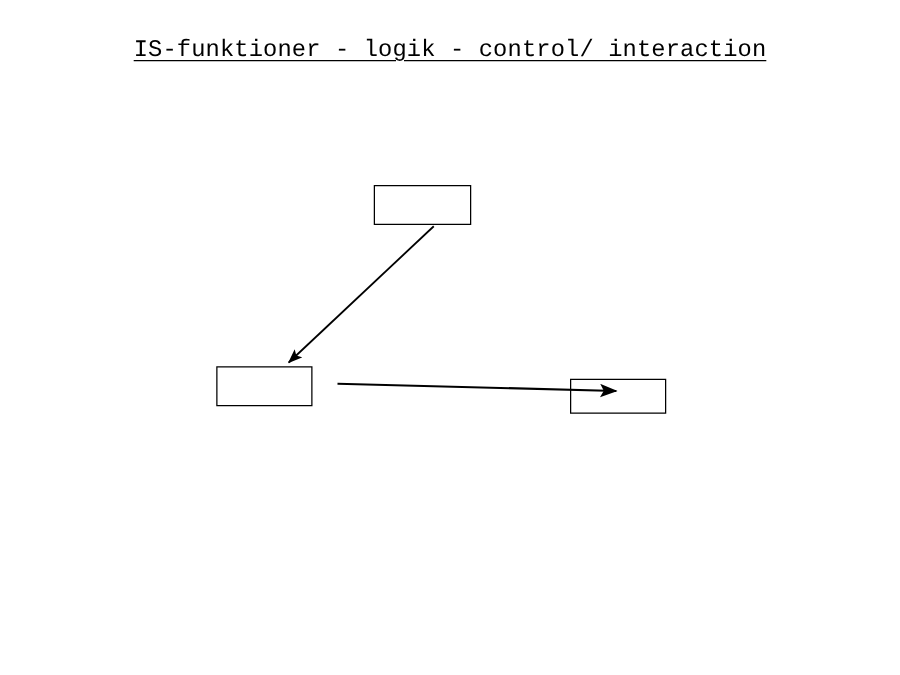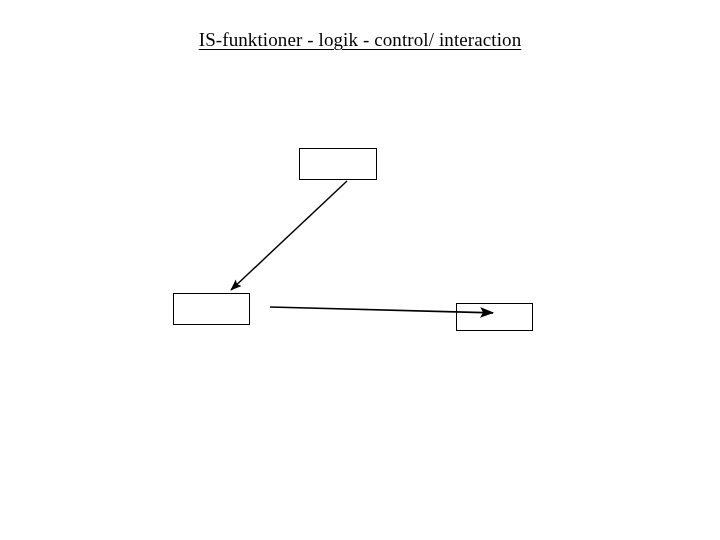--- a/index.html
+++ b/index.html
@@ -7,21 +7,21 @@
     margin: 0;
     padding: 0;
     background: #ffffff;
   }
   #slide {
     position: relative;
     width: 720px;
     height: 540px;
     background: #ffffff;
     overflow: hidden;
-    font-family: Liberation Serif, serif;
+    font-family: Liberation Mono, monospace;
   }
   #slide-title {
     position: absolute;
     left: 0;
     top: 28px;
     width: 720px;
     text-align: center;
     font-size: 19px;
     line-height: 24px;
     color: #000000;

